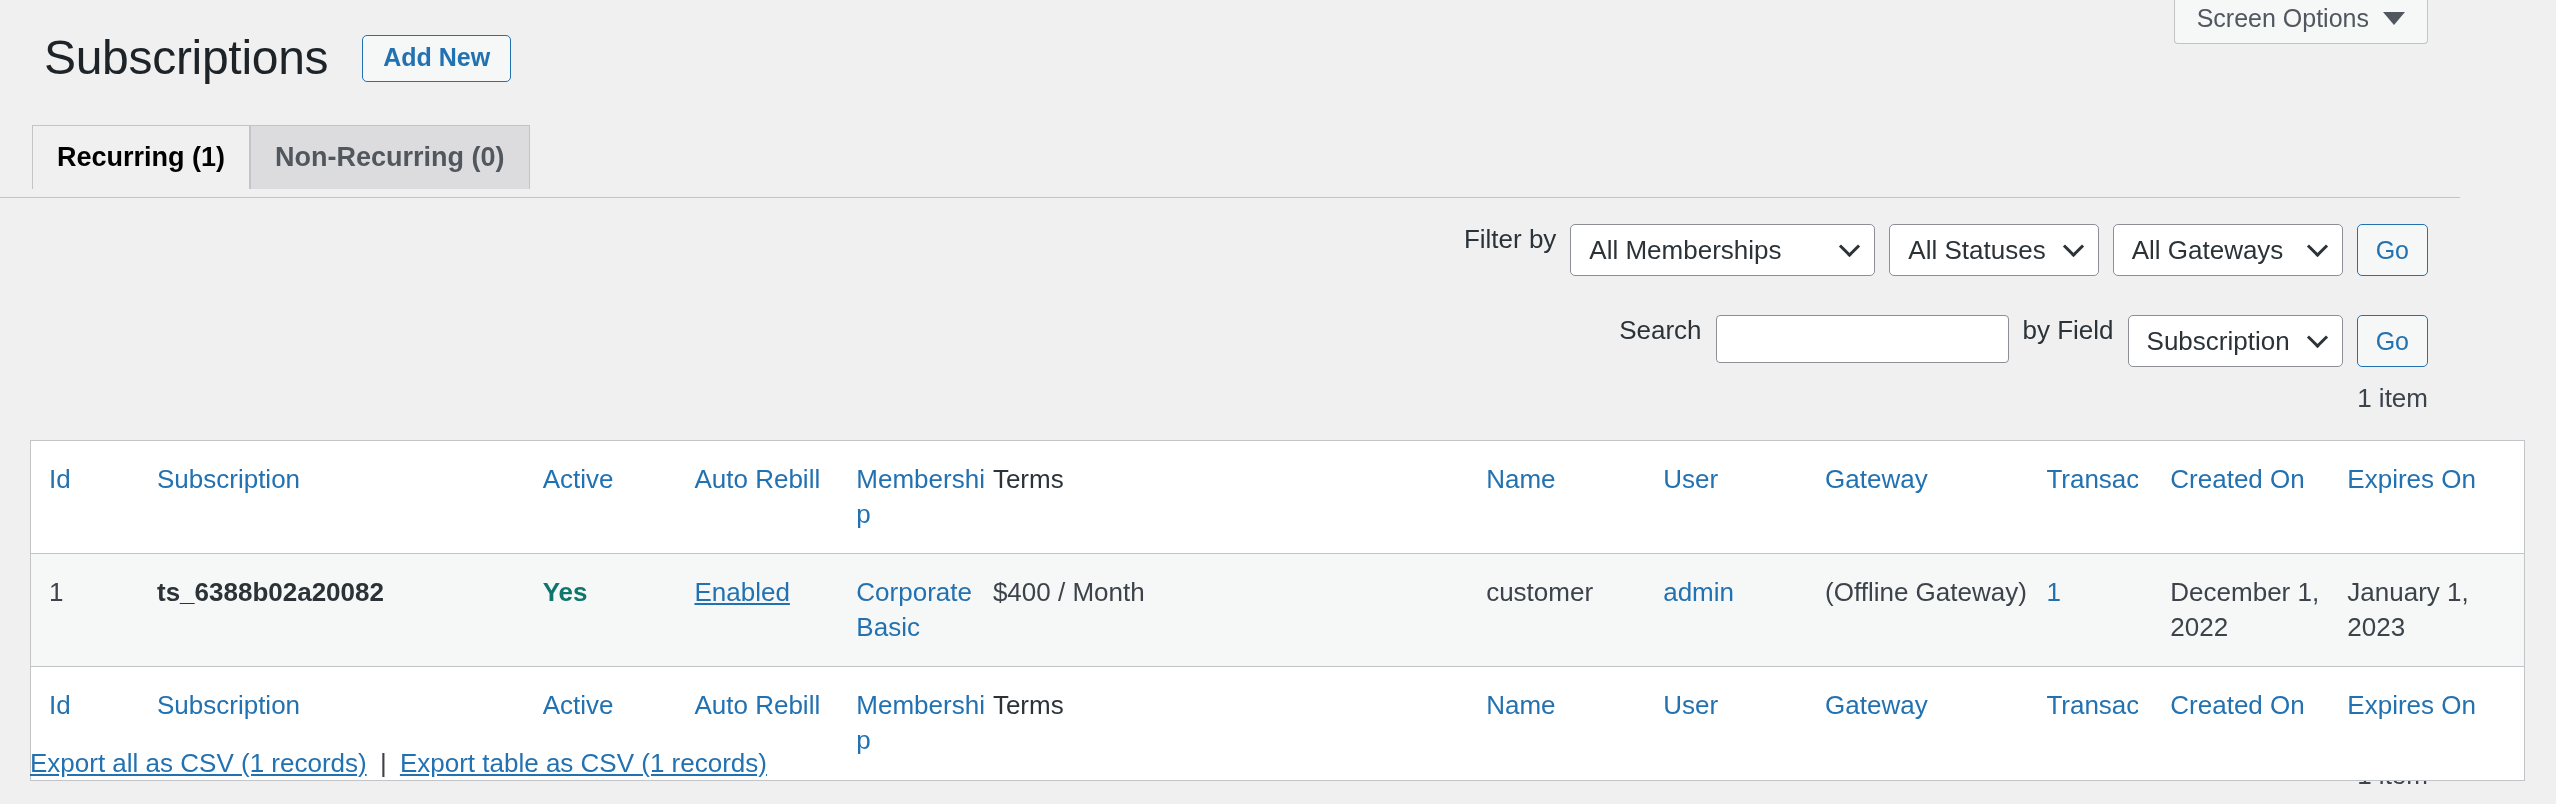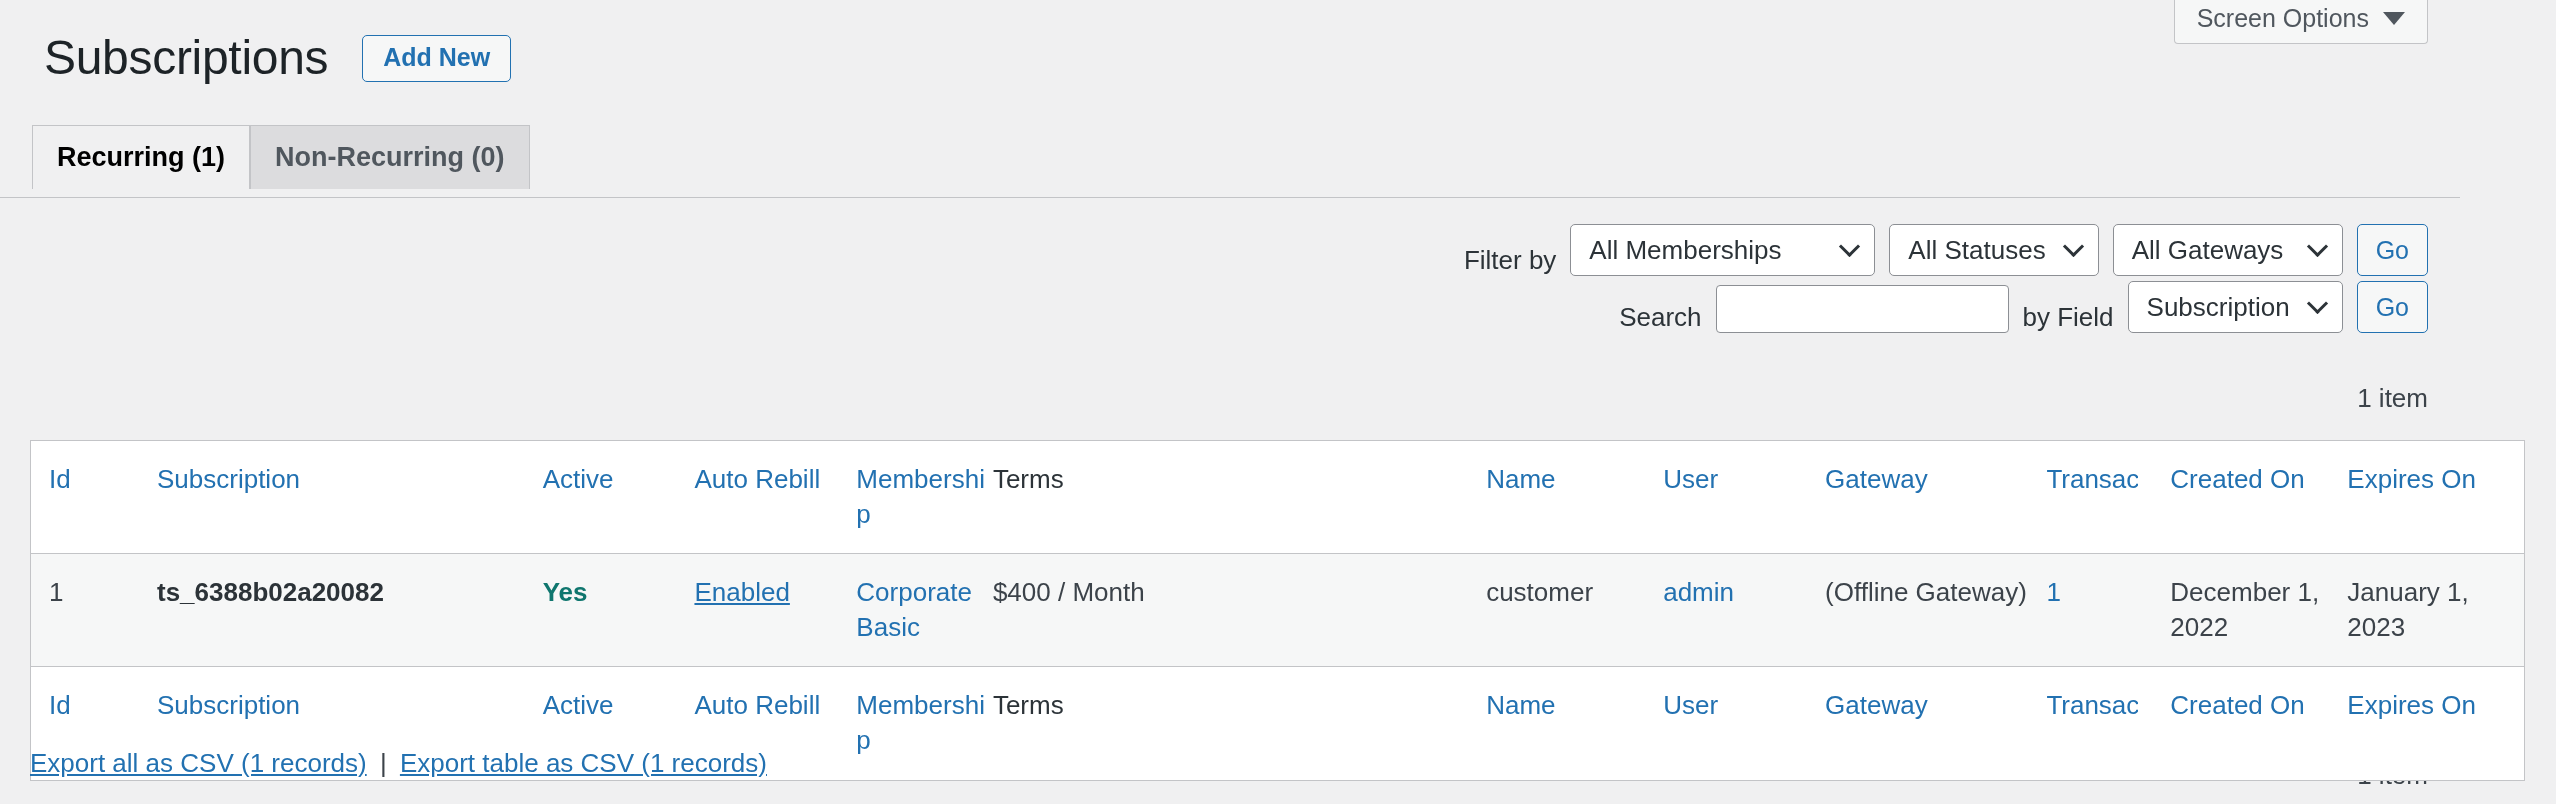--- a/index.html
+++ b/index.html
@@ -112,26 +112,26 @@
     right: 0;
     height: 1px;
     background: #c3c4c7;
   }
 
   
   .filter-row {
     position: absolute;
     right: 32px;
     display: flex;
-    align-items: flex-end;
+    align-items: flex-start;
     gap: 14px;
     white-space: nowrap;
   }
   .filter-row.row1 { top: 224px; }
-  .filter-row.row2 { top: 281px; }
+  .filter-row.row2 { top: 315px; }
 
   .filter-label {
     font-size: 26px;
     color: #2c3338;
   }
   .select-box {
     position: relative;
     background: #fff;
     border: 1px solid #8c8f94;
     border-radius: 5px;

